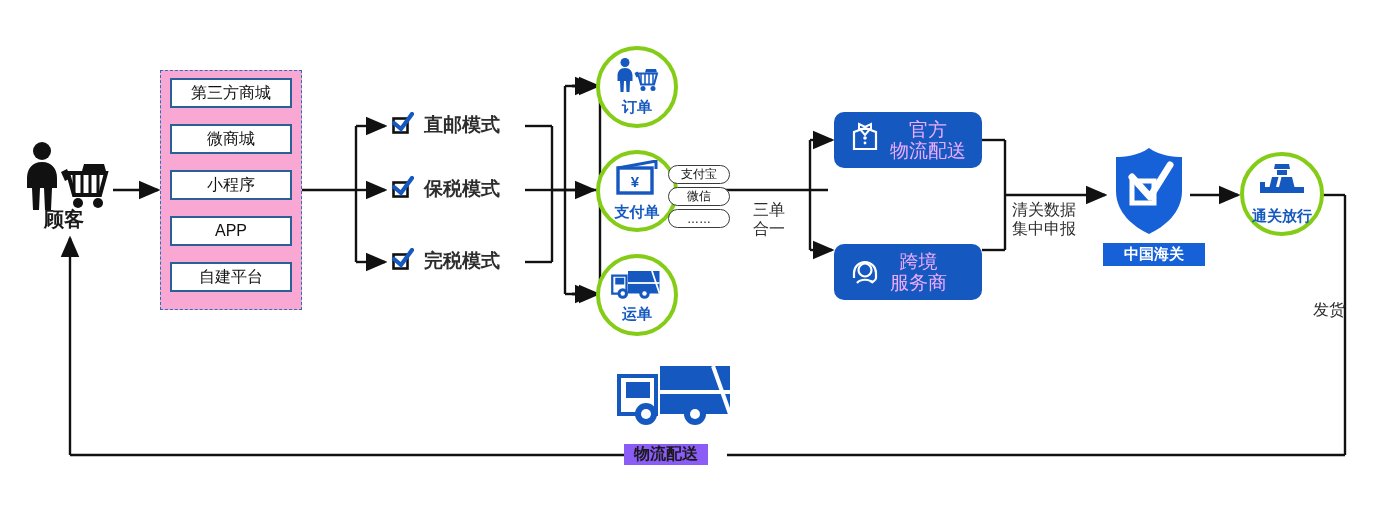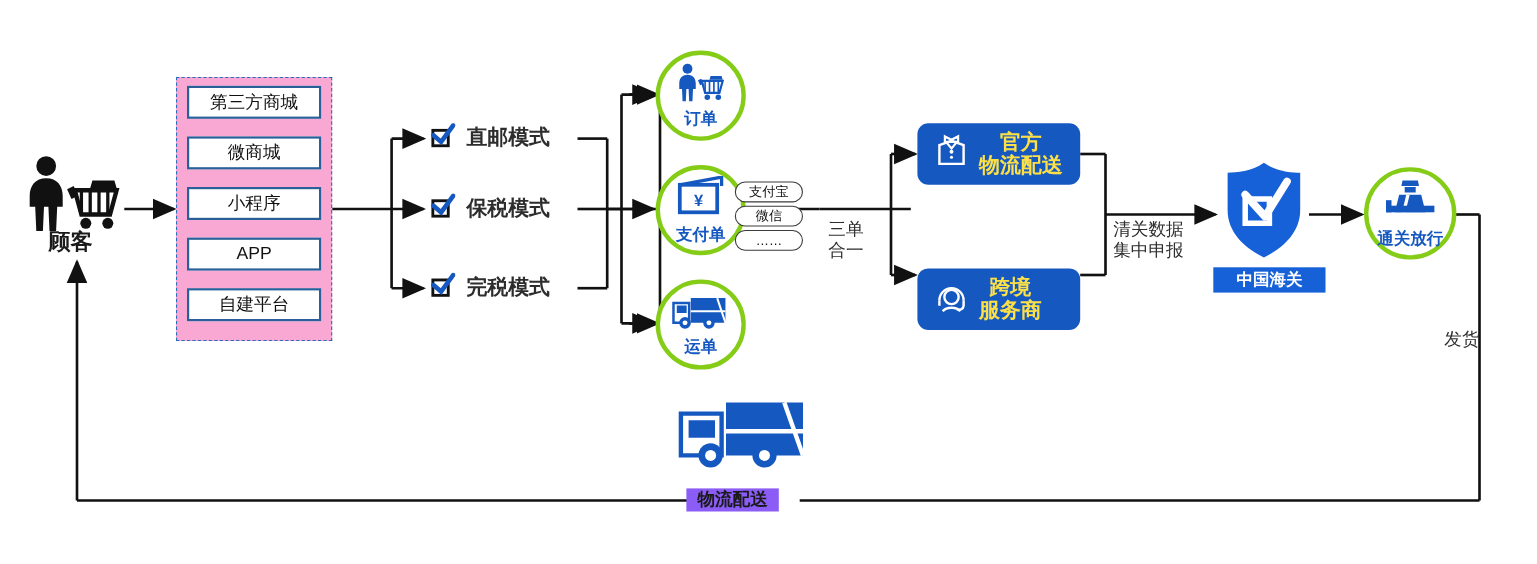--- a/index.html
+++ b/index.html
@@ -22,21 +22,21 @@
     background:#fff;display:flex;flex-direction:column;align-items:center;
     justify-content:center;}
   .circle-label{font-size:15px;font-weight:bold;color:#1558c0;margin-top:1px;}
 
   .pill{box-sizing:border-box;border:1.5px solid #3a3a3a;border-radius:11px;background:#fff;
     height:19px;min-width:62px;display:flex;align-items:center;justify-content:center;
     font-size:12px;color:#111;padding:0 7px;}
 
   .bluebox{box-sizing:border-box;background:#1558c0;border-radius:10px;
     display:flex;align-items:center;gap:8px;padding:0 14px;}
-  .bluebox-text{color:#fde047;font-size:19px;font-weight:bold;line-height:1.12;text-align:center;}
+  .bluebox-text{color:#f0abfc;font-size:19px;font-weight:normal;line-height:1.12;text-align:center;}
 
   .edge-label{font-size:16px;color:#2d2d2d;line-height:1.2;text-align:left;}
   .customs-badge{background:#1661d8;color:#fff;font-size:15px;font-weight:bold;
     padding:2px 5px;text-align:center;display:inline-block;}
   .logi-label{font-size:16px;font-weight:bold;color:#1a1a1a;background:#8b5cf6;padding:0 10px;}
 </style>
 </head>
 <body>
 
 <div id="stage">

